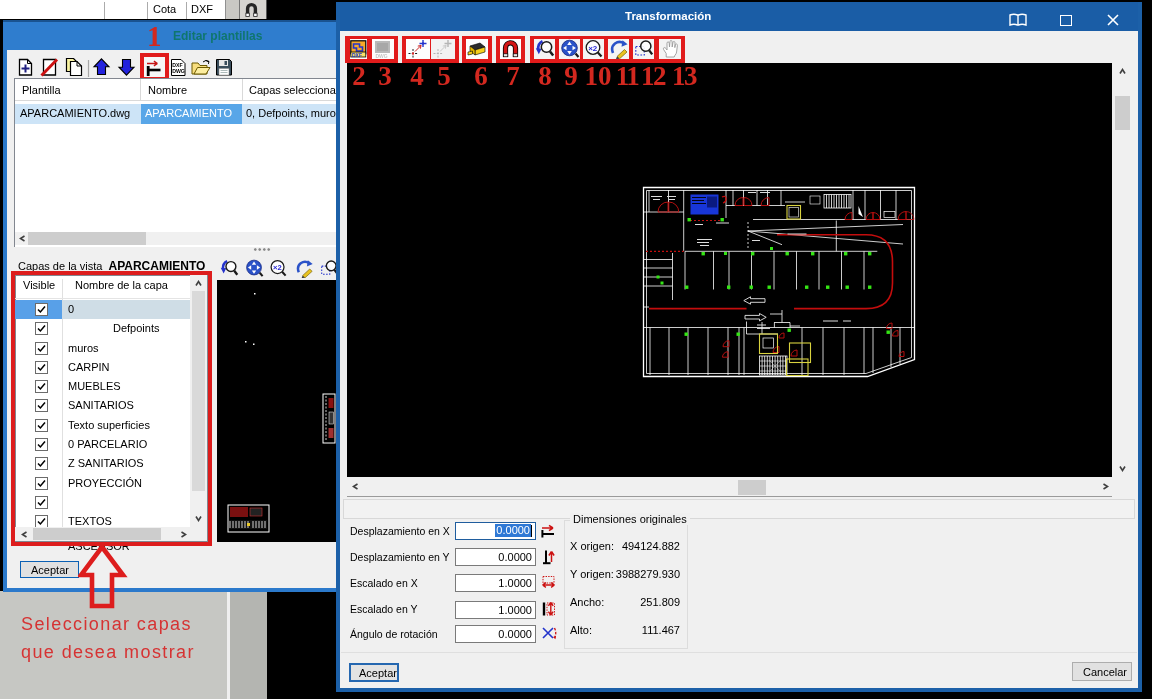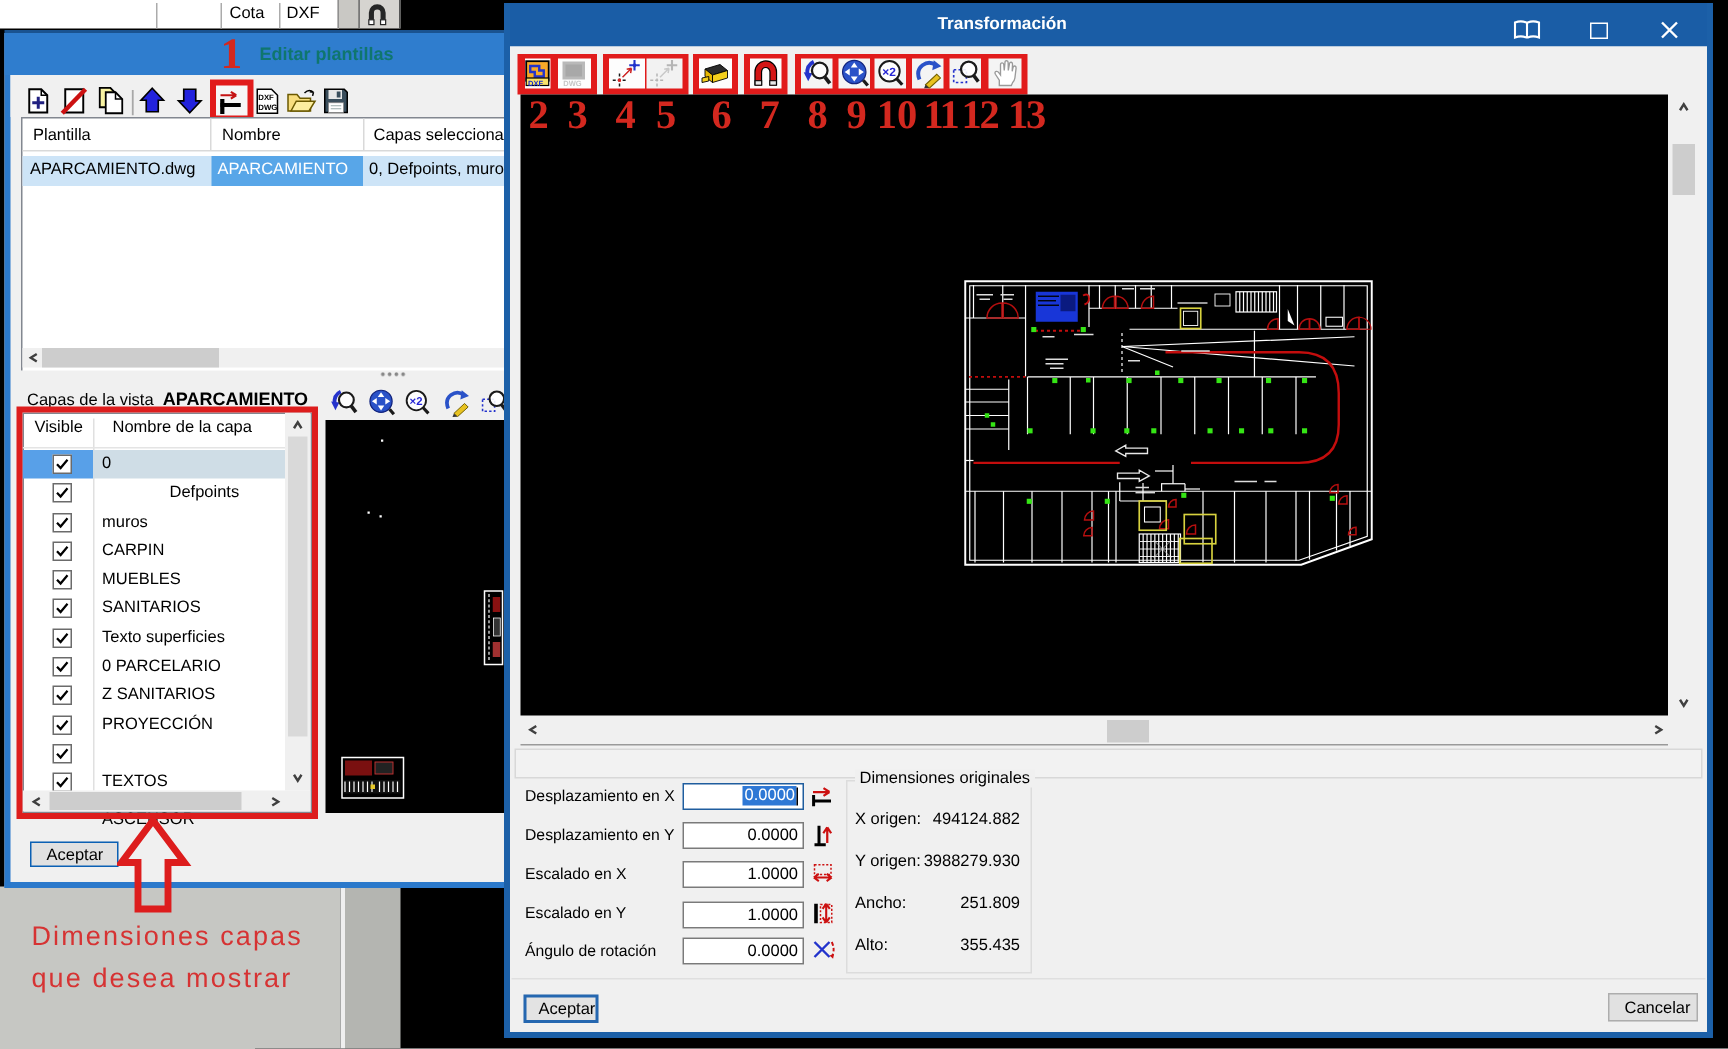--- a/index.html
+++ b/index.html
@@ -678,21 +678,21 @@
 
  <div class="abs" style="left:224px;top:1px;width:122px;height:127px;border:1px solid #dcdcdc;"></div>
  <div class="abs" style="left:230px;top:-6px;background:#f0f0f0;padding:0 3px;">Dimensiones originales</div>
  <div class="abs" style="left:230px;top:21px;">X origen:</div>
  <div class="abs" style="left:230px;top:21px;width:110px;text-align:right;">494124.882</div>
  <div class="abs" style="left:230px;top:49px;">Y origen:</div>
  <div class="abs" style="left:230px;top:49px;width:110px;text-align:right;">3988279.930</div>
  <div class="abs" style="left:230px;top:77px;">Ancho:</div>
  <div class="abs" style="left:230px;top:77px;width:110px;text-align:right;">251.809</div>
  <div class="abs" style="left:230px;top:105px;">Alto:</div>
- <div class="abs" style="left:230px;top:105px;width:110px;text-align:right;">355.435</div>
+ <div class="abs" style="left:230px;top:105px;width:110px;text-align:right;">111.467</div>
 </div>
 
 <div class="abs" style="left:341px;top:652px;width:796px;height:1px;background:#dfdfdf;"></div>
 <div class="abs" style="left:349px;top:663px;width:50px;height:19px;background:#e3e3e3;border:2px solid #2567b0;box-sizing:border-box;"></div>
 <div class="abs" style="left:359px;top:667px;font-size:11px;">Aceptar</div>
 <div class="abs" style="left:1072px;top:662px;width:60px;height:19px;background:#e1e1e1;border:1px solid #adadad;box-sizing:border-box;"></div>
 <div class="abs" style="left:1083px;top:666px;font-size:11px;">Cancelar</div>
 
 <div id="nums" style="position:absolute;left:0;top:0;font-family:'Liberation Serif',serif;font-weight:bold;font-size:27px;color:#d3281f;">
  <span class="abs" style="left:359px;top:61px;transform:translateX(-50%);">2</span>
@@ -705,14 +705,14 @@
  <span class="abs" style="left:571px;top:61px;transform:translateX(-50%);">9</span>
  <span class="abs" style="left:598px;top:61px;transform:translateX(-50%);" style2="">10</span>
  <span class="abs" style="left:627px;top:61px;transform:translateX(-50%);letter-spacing:-1.5px;">11</span>
  <span class="abs" style="left:653px;top:61px;transform:translateX(-50%);letter-spacing:-1.5px;">12</span>
  <span class="abs" style="left:684px;top:61px;transform:translateX(-50%);letter-spacing:-1.5px;">13</span>
 </div>
 
 <svg class="abs" style="left:78px;top:545px;" width="50" height="64" viewBox="0 0 50 64">
  <path d="M24 2 L45 30 L34 30 L34 61 L14 61 L14 30 L3 30 Z" fill="none" stroke="#dd1d1d" stroke-width="4.6" stroke-linejoin="miter"></path>
 </svg>
-<div class="abs" style="left:21px;top:614px;font-size:18px;color:#d63333;letter-spacing:1.4px;">Dimensiones capas</div>
+<div class="abs" style="left:21px;top:614px;font-size:18px;color:#d63333;letter-spacing:1.4px;">Seleccionar capas</div>
 <div class="abs" style="left:21px;top:642px;font-size:18px;color:#d63333;letter-spacing:1.4px;">que desea mostrar</div>
 
 </body></html>

